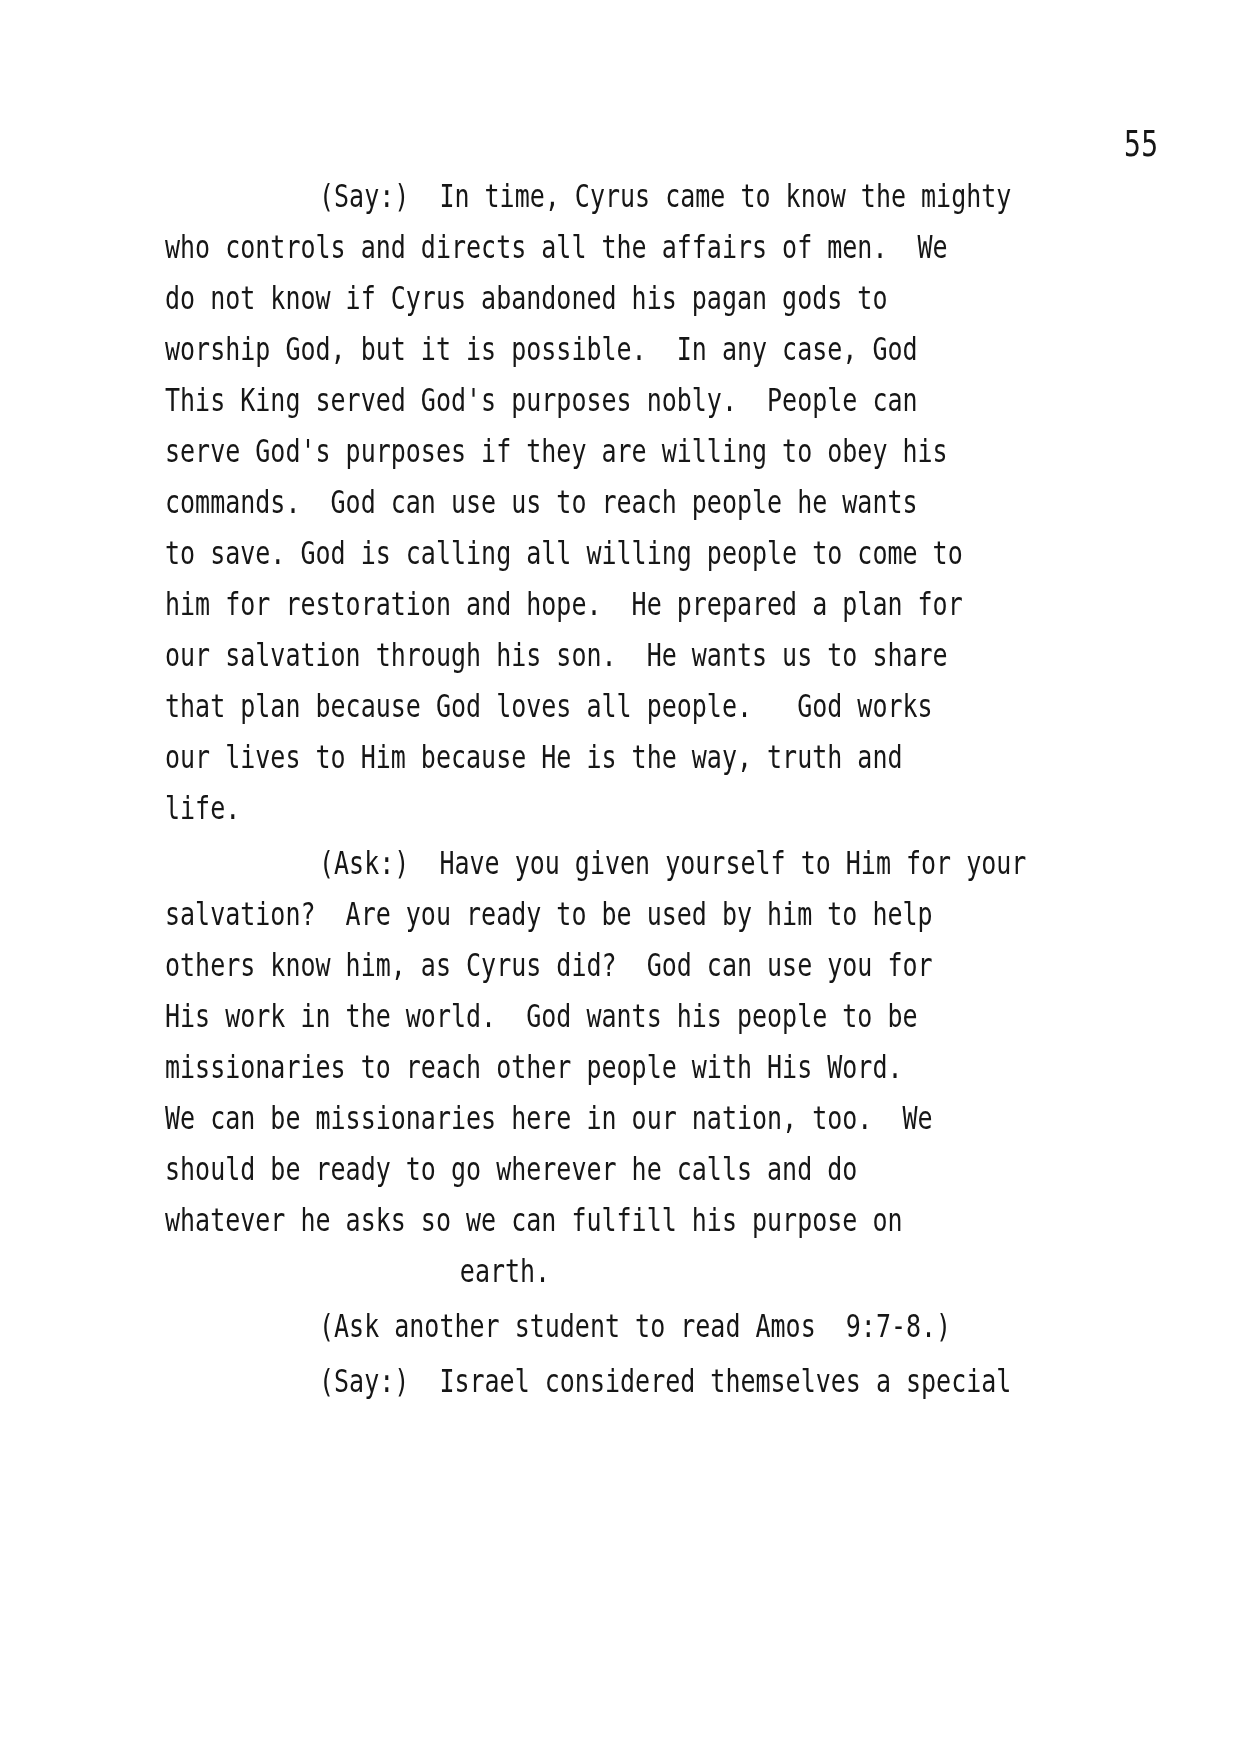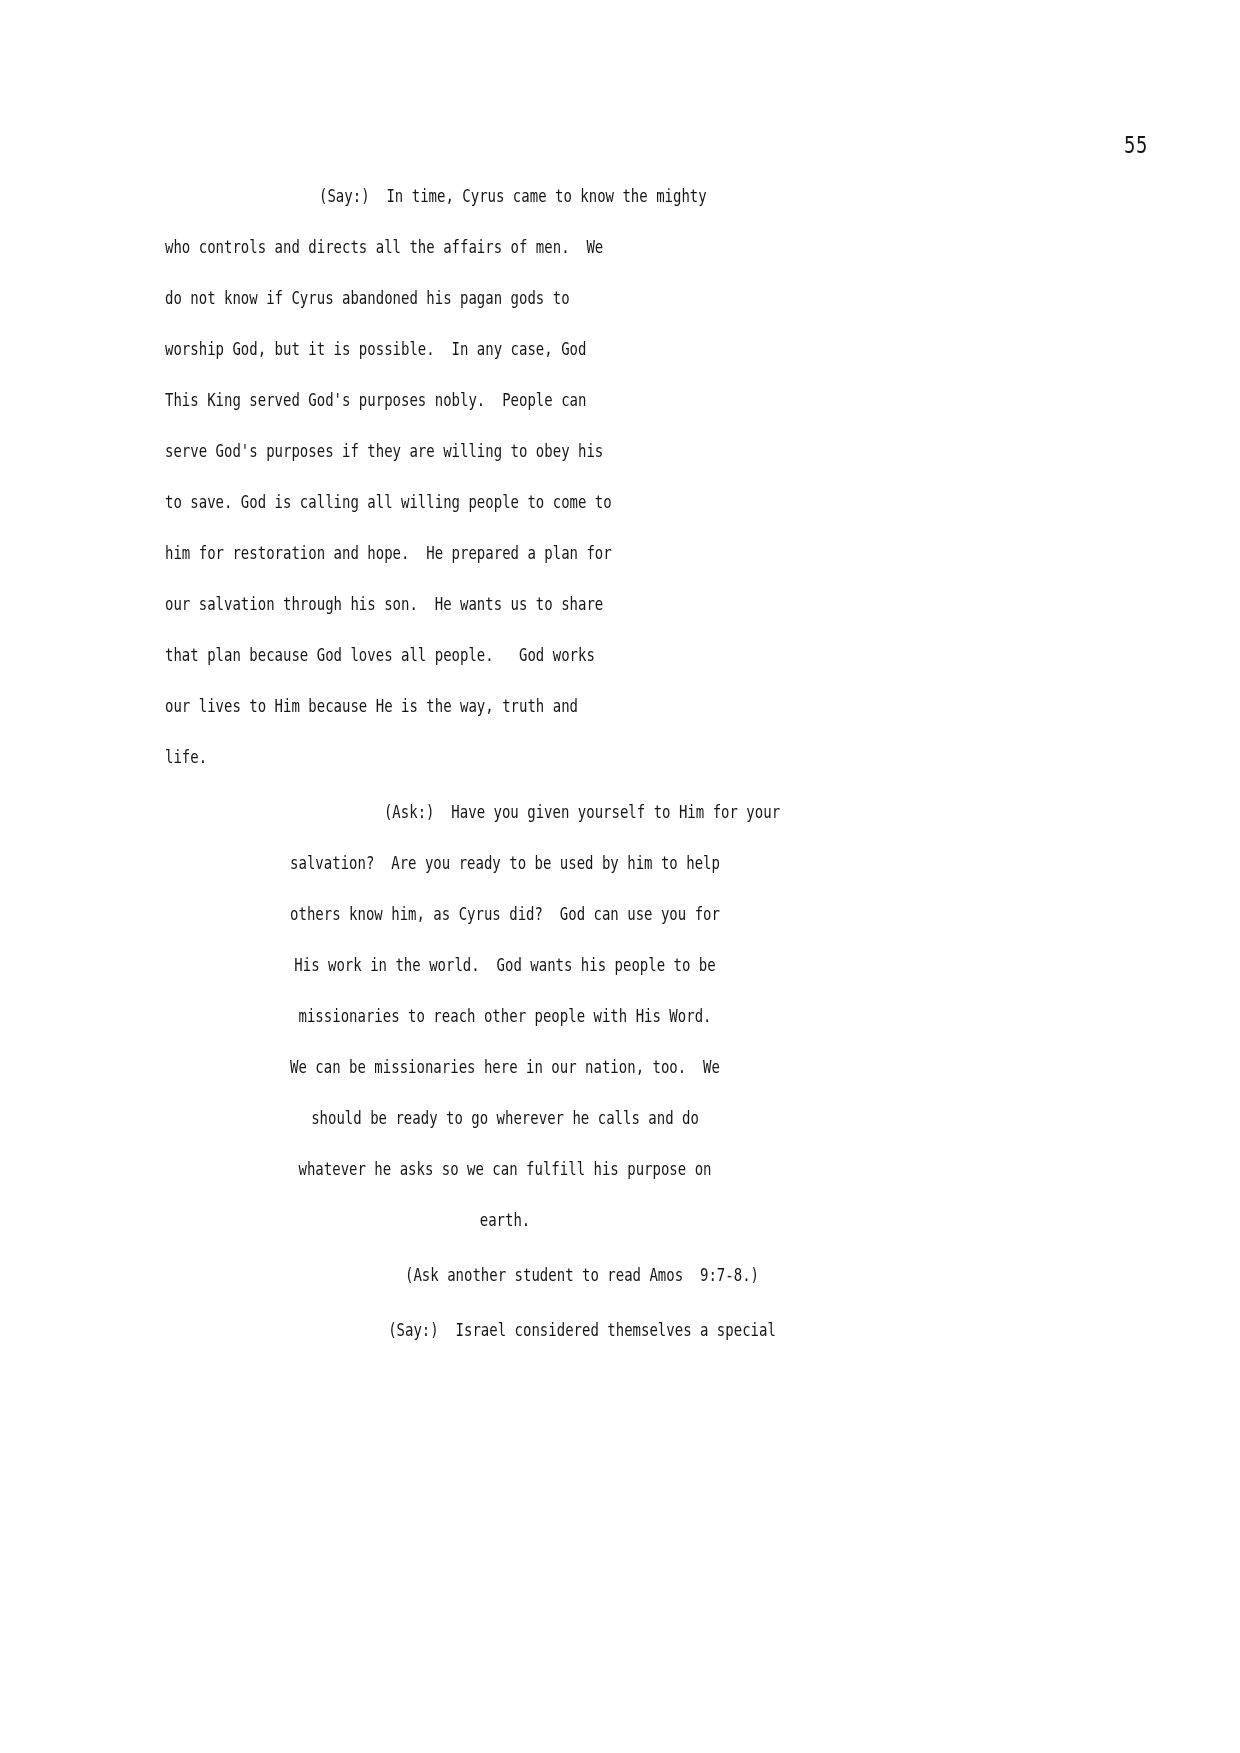--- a/index.html
+++ b/index.html
@@ -13,36 +13,36 @@
     height: 1753px;
     background: #ffffff;
     overflow: hidden;
     font-family: "DejaVu Sans Mono", "Liberation Mono", monospace;
     color: #161616;
   }
   .page-number {
     position: absolute;
     left: 1124px;
     top: 128px;
-    font-size: 19px;
+    font-size: 28px;
     line-height: 34px;
     letter-spacing: 0.5px;
   }
   .text-block {
     position: absolute;
     left: 165px;
     top: 172px;
     width: 680px;
   }
   .paragraph { margin: 0; }
   .paragraph + .paragraph { margin-top: 4px; text-align: center; }
   .text-line {
     height: 51px;
     line-height: 51px;
-    font-size: 14px;
+    font-size: 25px;
     white-space: pre;
   }
   
   .paragraph .text-line:first-child { text-indent: 77px; }
   
   .tall {
     display: inline-block;
     transform: scaleY(1.25);
     transform-origin: 0 55%;
   }
@@ -57,20 +57,21 @@
   </div>
 
   <div class="text-block">
       <div class="paragraph">
         <div class="text-line"><span class="tall">(Say:)  In time, Cyrus came to know the mighty</span></div>
         <div class="text-line"><span class="tall">who controls and directs all the affairs of men.  We</span></div>
         <div class="text-line"><span class="tall">do not know if Cyrus abandoned his pagan gods to</span></div>
         <div class="text-line"><span class="tall">worship God, but it is possible.  In any case, God</span></div>
         <div class="text-line"><span class="tall">This King served God's purposes nobly.  People can</span></div>
         <div class="text-line"><span class="tall">serve God's purposes if they are willing to obey his</span></div>
+        <div class="text-line"><span class="tall">commands.  God can use us to reach people he wants</span></div>
         <div class="text-line"><span class="tall">to save. God is calling all willing people to come to</span></div>
         <div class="text-line"><span class="tall">him for restoration and hope.  He prepared a plan for</span></div>
         <div class="text-line"><span class="tall">our salvation through his son.  He wants us to share</span></div>
         <div class="text-line"><span class="tall">that plan because God loves all people.   God works</span></div>
         <div class="text-line"><span class="tall">our lives to Him because He is the way, truth and</span></div>
         <div class="text-line"><span class="tall">life.</span></div>
       </div>
       <div class="paragraph">
         <div class="text-line"><span class="tall">(Ask:)  Have you given yourself to Him for your</span></div>
         <div class="text-line"><span class="tall">salvation?  Are you ready to be used by him to help</span></div>

